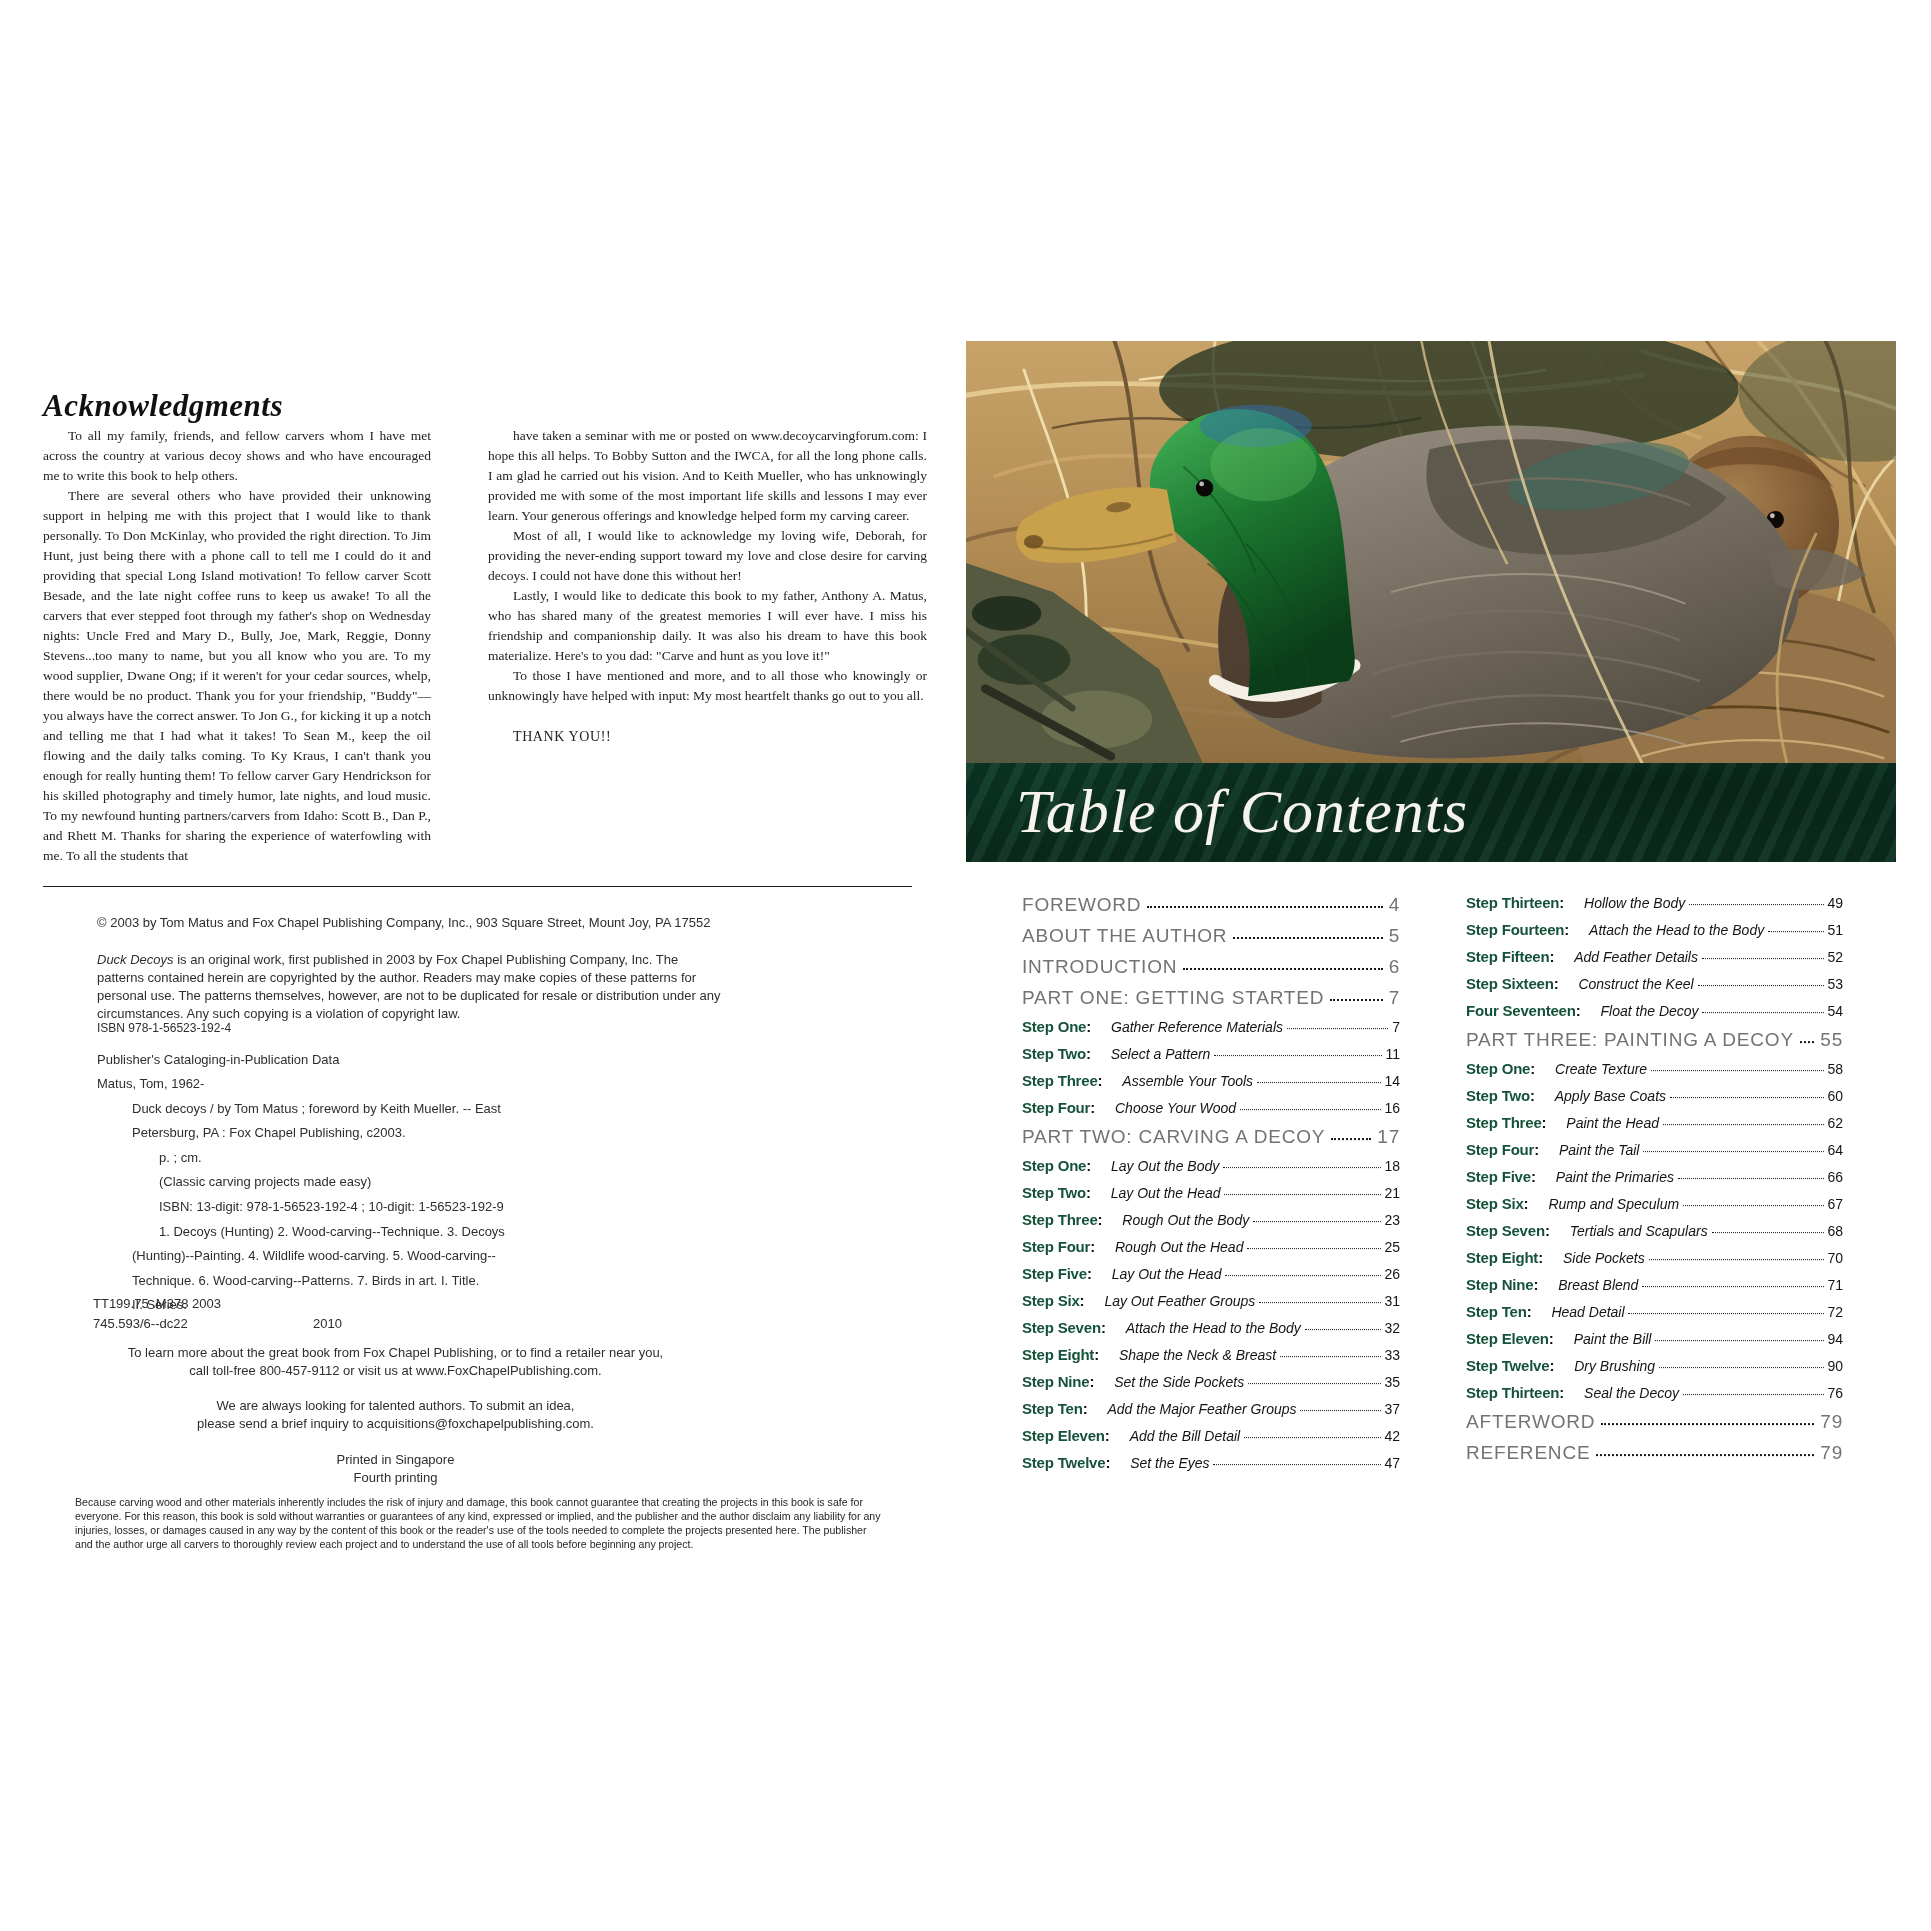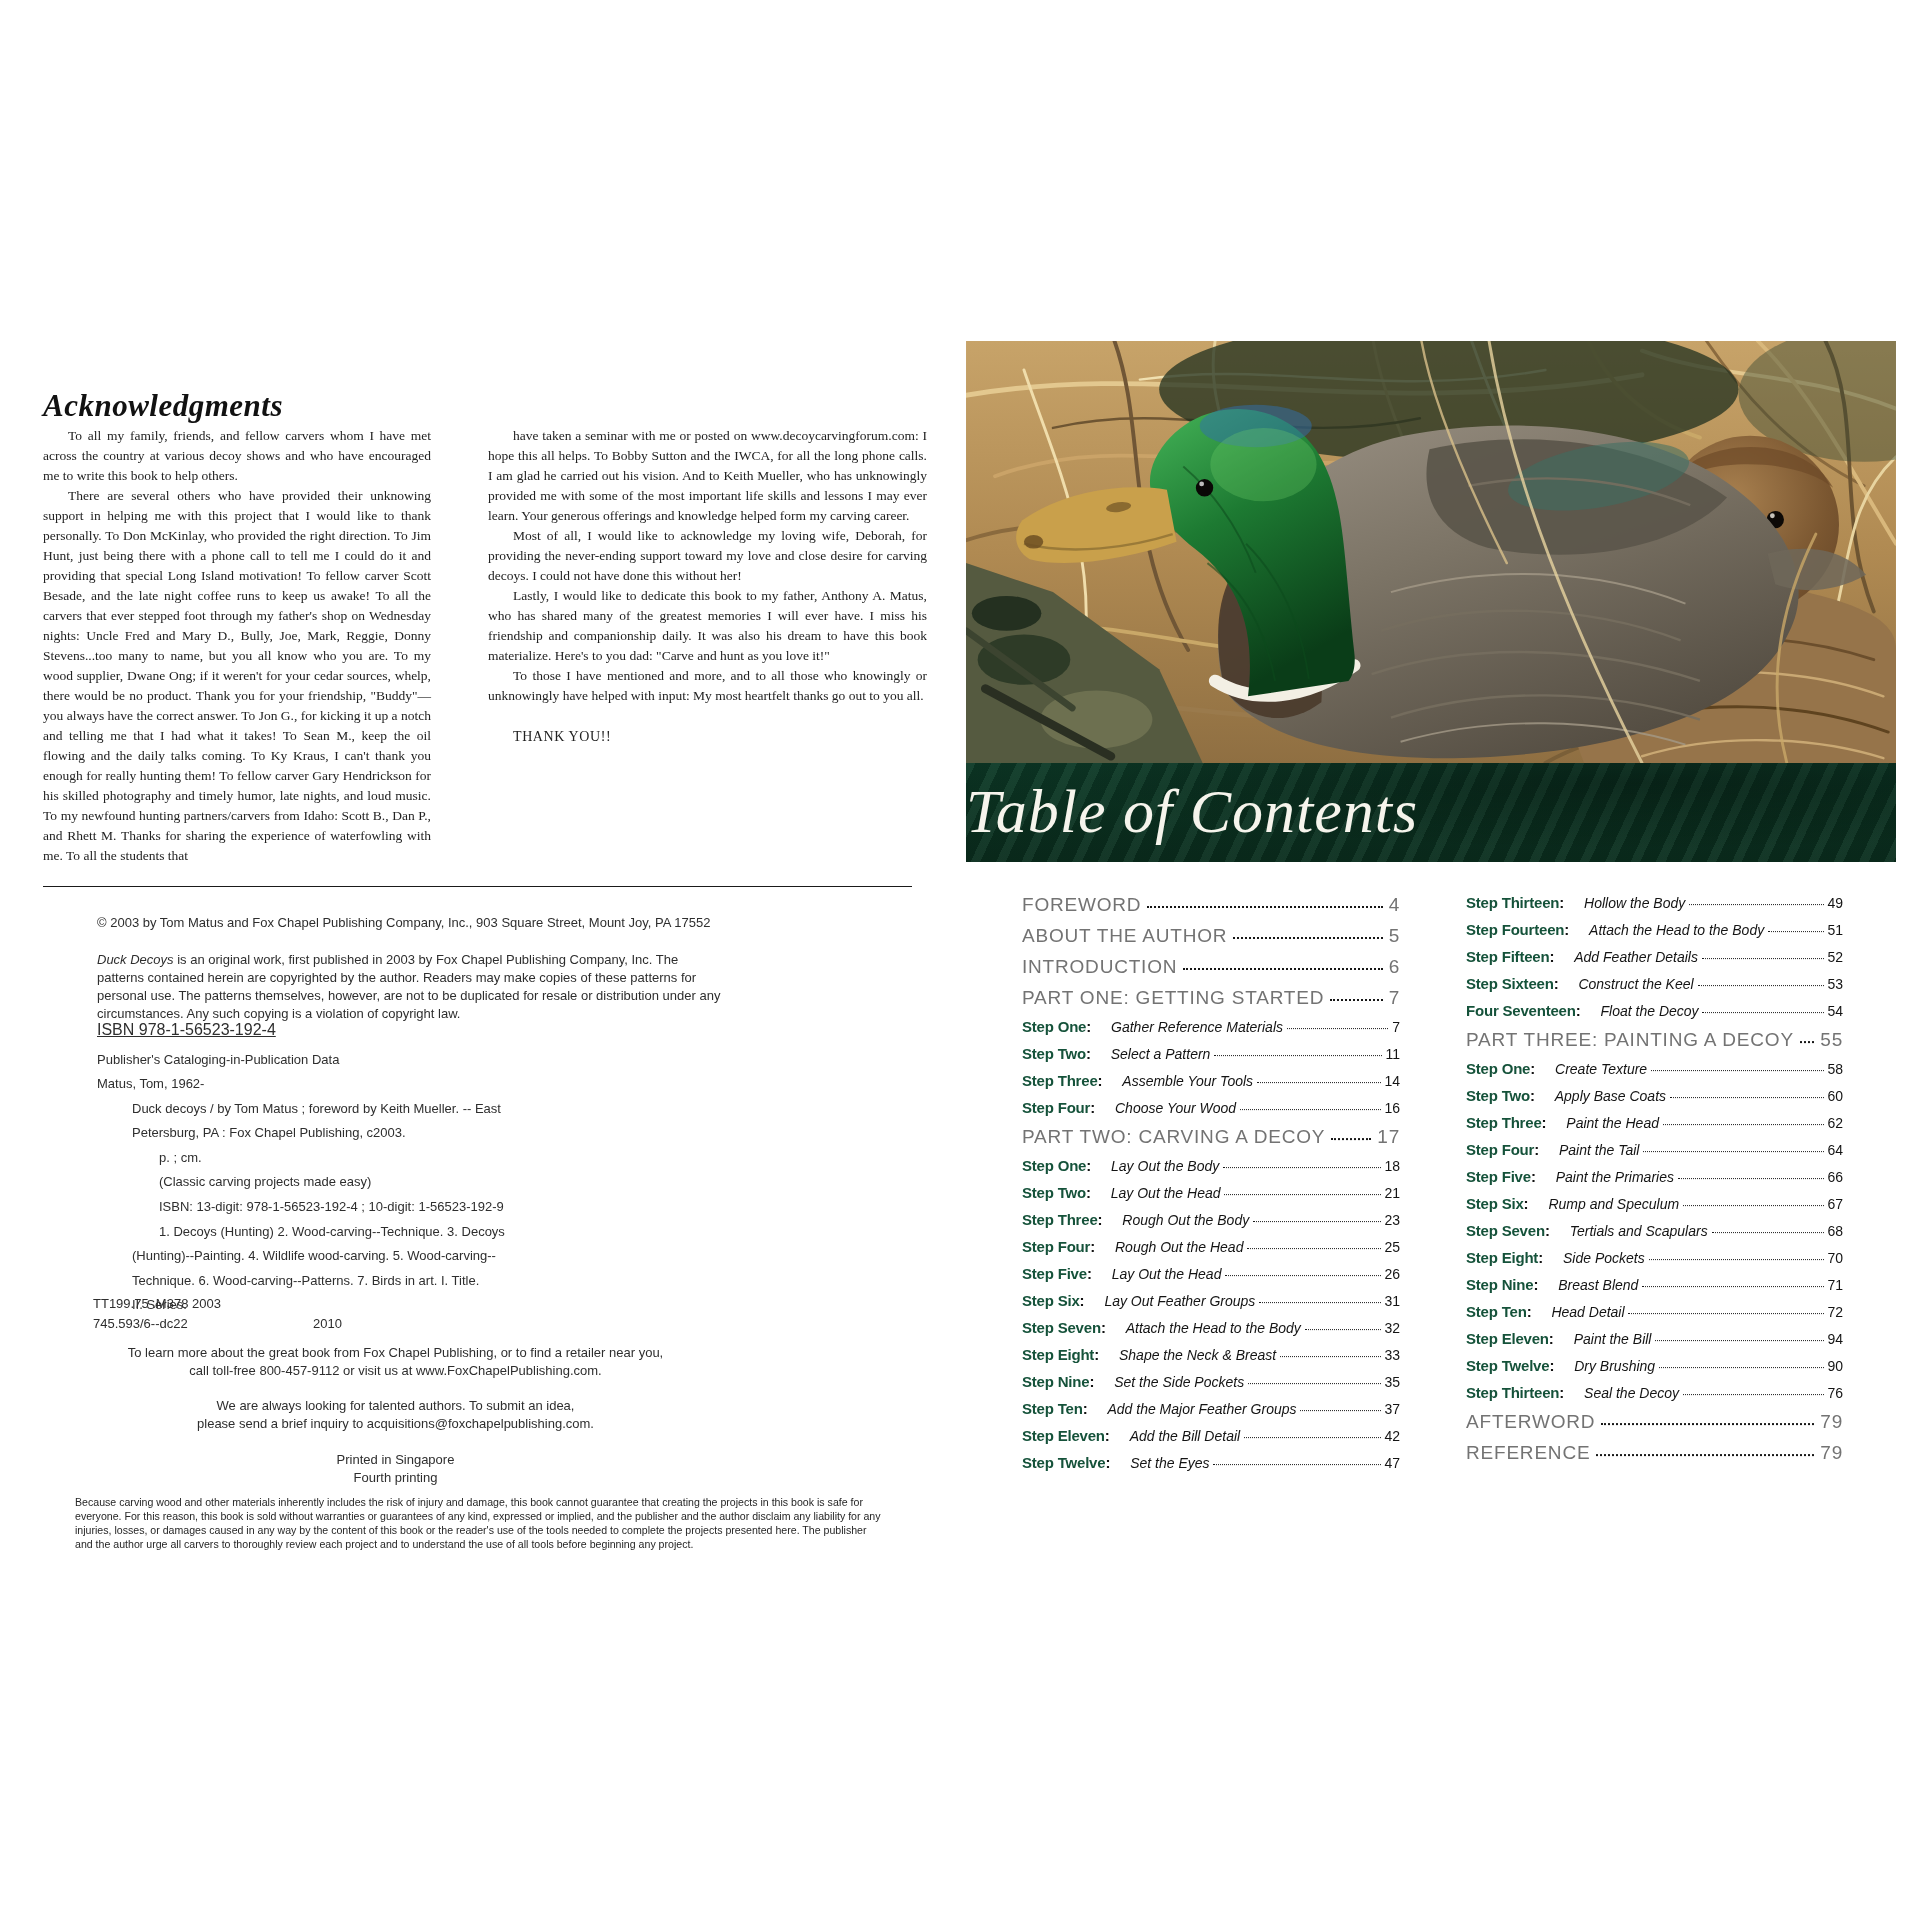--- a/index.html
+++ b/index.html
@@ -25,21 +25,21 @@
   #thank-you{
     margin:23px 0 0 0;text-indent:25px;
     font:14px "Liberation Serif",serif;letter-spacing:0.6px;color:#222;
   }
   #divider{left:43px;top:886px;width:869px;height:0;border-top:1.9px solid #1a1a1a;}
 
   
   .imprint{font-family:"Liberation Sans",sans-serif;color:#2e2e2e;}
   #copyright-line{left:97px;top:915px;width:714px;font-size:13px;}
   #license-para{left:97px;top:951px;width:626px;font-size:13px;line-height:18px;}
-  #isbn-line{left:97px;top:1021px;font-size:16px;text-decoration:underline;}
+  #isbn-line{left:97px;top:1021px;font-size:12px;}
   #cip-block{left:97px;top:1048px;width:599px;font-size:13px;}
   #cip-block .cip-title{line-height:24px;}
   .cip-line{line-height:24.6px;}
   .ind0{padding-left:0;}
   .ind1{padding-left:35px;}
   .ind2{padding-left:62px;}
   #callnum-block{left:93px;top:1294px;font-size:13px;line-height:20px;position:absolute;}
   #cip-year{position:absolute;left:220px;top:20px;}
   #center-block{left:77px;top:1344px;width:637px;text-align:center;font-size:13px;line-height:18px;}
   .center-gap{margin-top:17.4px;}
@@ -53,21 +53,21 @@
   #photo svg{display:block;}
   #banner{
     left:966px;top:763px;width:930px;height:99px;
     background:
       radial-gradient(ellipse at 72% 20%, rgba(0,0,0,.30), transparent 60%),
       repeating-linear-gradient(115deg, rgba(255,255,255,.045) 0 8.7px, rgba(0,0,0,.14) 8.7px 23px),
       linear-gradient(var(--banner-green), #0a2e1e);
   }
   #banner-title{
     font:italic 62px/97px "Liberation Serif",serif;
-    color:#f6f4ec;letter-spacing:1px;
+    color:#f6f4ec;padding-left:50px;letter-spacing:1px;
   }
 
   
   #toc-col1{left:1022px;top:894px;width:378px;}
   #toc-col2{left:1466px;top:894px;width:377px;}
   .toc-row{display:flex;align-items:baseline;}
   .toc-row.main{
     height:31px;font-family:Liberation Sans, sans-serif;font-size:19px;
     color:#737373;letter-spacing:0.8px;
   }

